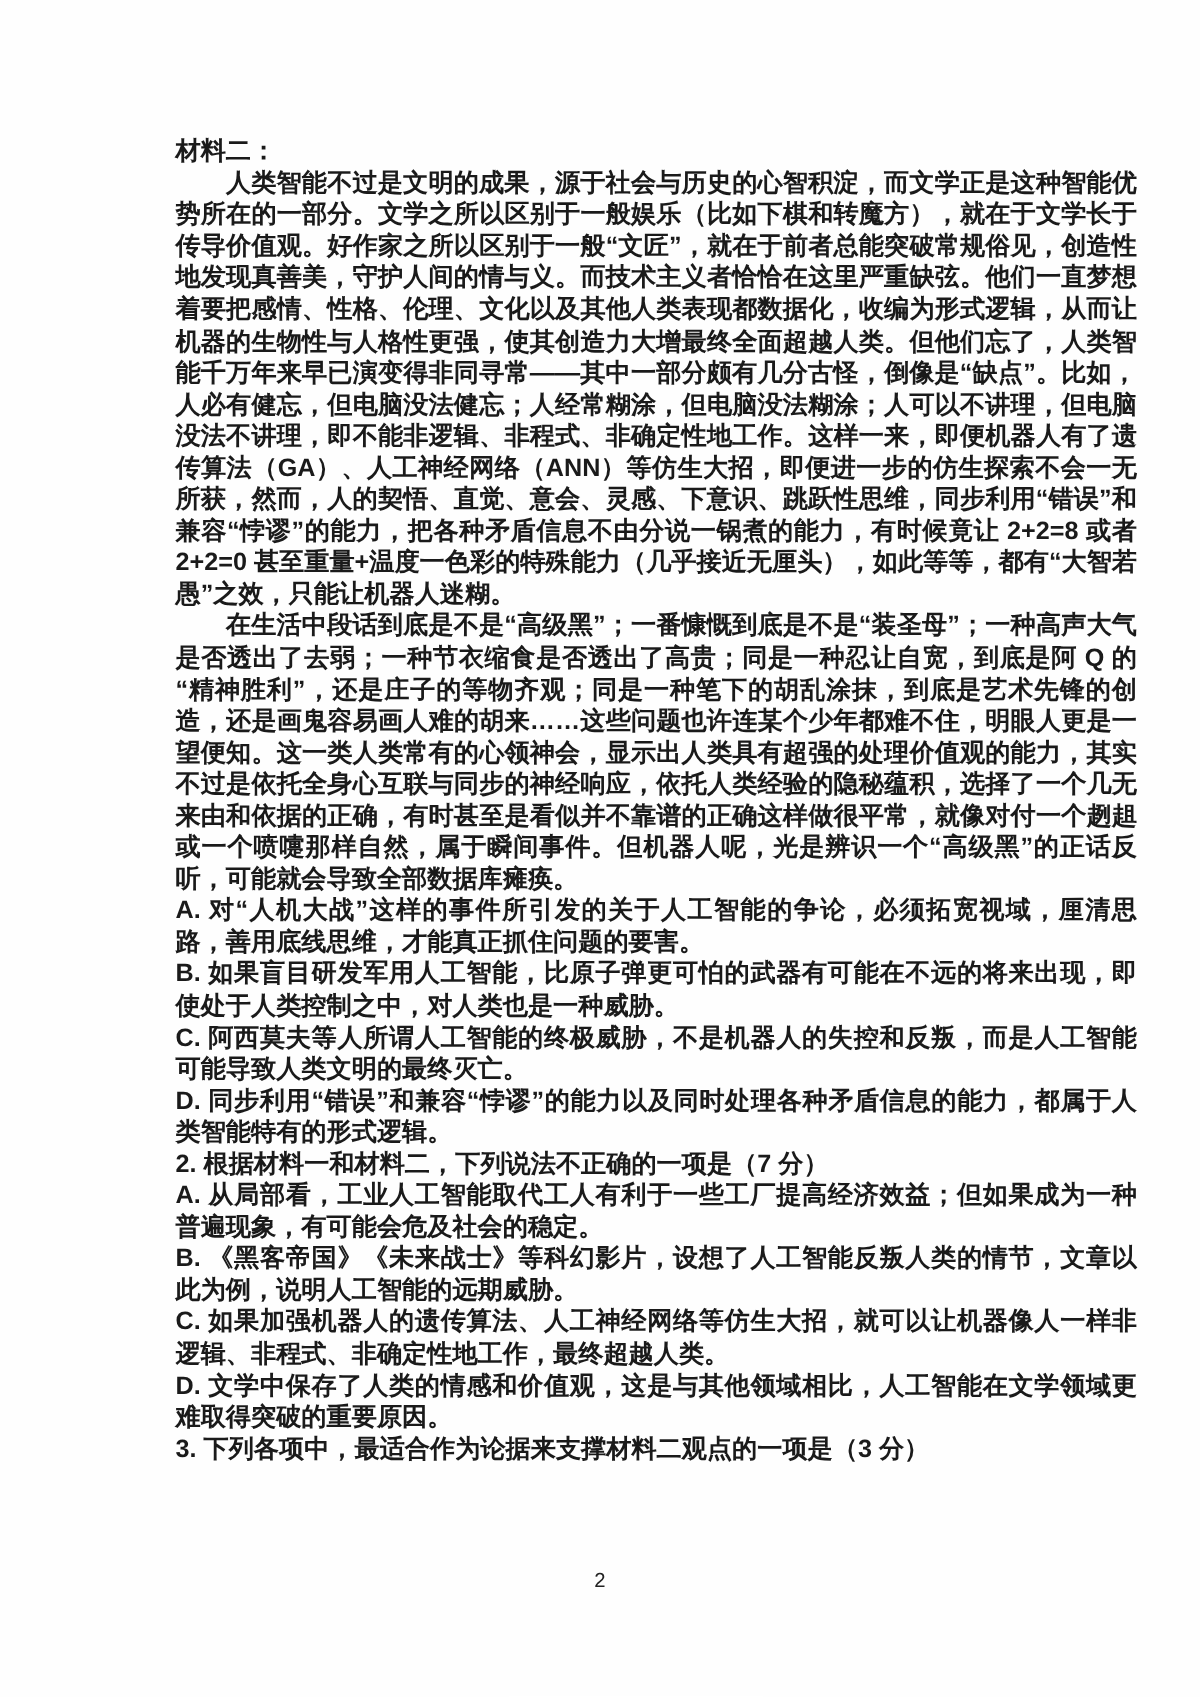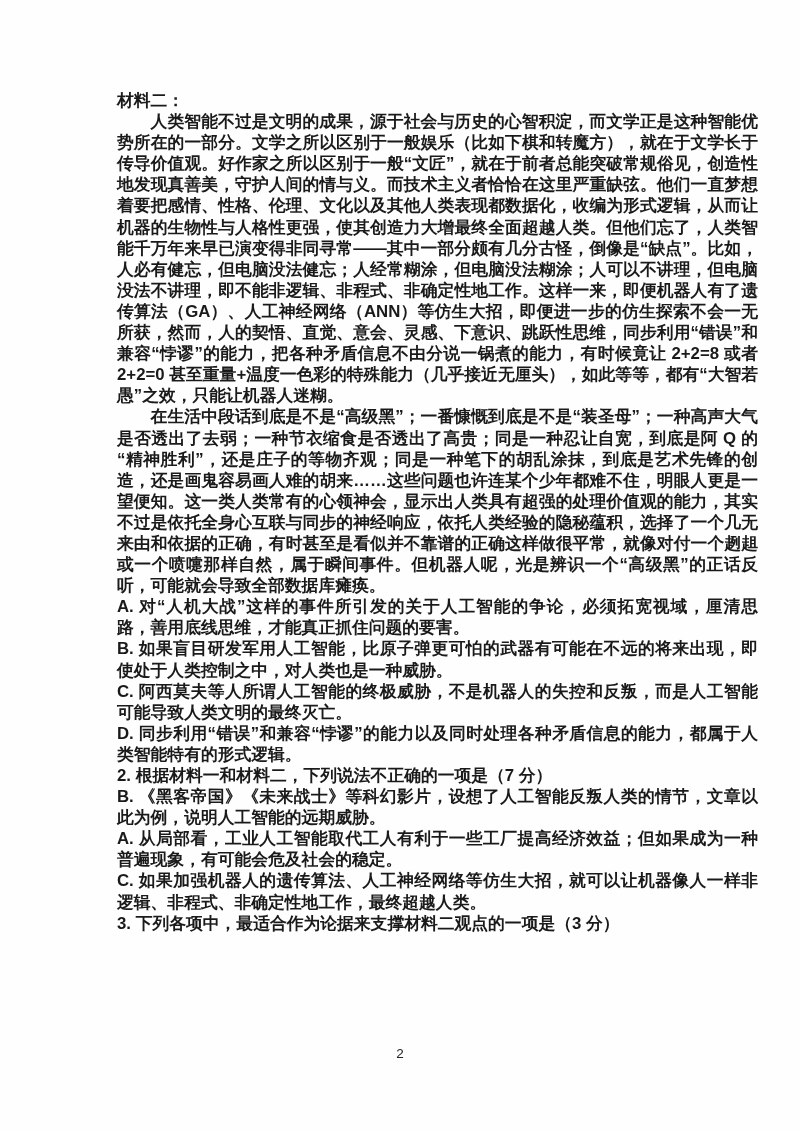--- a/index.html
+++ b/index.html
@@ -62,22 +62,23 @@
 
     <p class="para">在生活中段话到底是不是“高级黑”；一番慷慨到底是不是“装圣母”；一种高声大气是否透出了去弱；一种节衣缩食是否透出了高贵；同是一种忍让自宽，到底是阿 Q 的“精神胜利”，还是庄子的等物齐观；同是一种笔下的胡乱涂抹，到底是艺术先锋的创造，还是画鬼容易画人难的胡来……这些问题也许连某个少年都难不住，明眼人更是一望便知。这一类人类常有的心领神会，显示出人类具有超强的处理价值观的能力，其实不过是依托全身心互联与同步的神经响应，依托人类经验的隐秘蕴积，选择了一个几无来由和依据的正确，有时甚至是看似并不靠谱的正确这样做很平常，就像对付一个趔趄或一个喷嚏那样自然，属于瞬间事件。但机器人呢，光是辨识一个“高级黑”的正话反听，可能就会导致全部数据库瘫痪。</p>
 
 
     <p class="option">A. 对“人机大战”这样的事件所引发的关于人工智能的争论，必须拓宽视域，厘清思路，善用底线思维，才能真正抓住问题的要害。</p>
     <p class="option">B. 如果盲目研发军用人工智能，比原子弹更可怕的武器有可能在不远的将来出现，即使处于人类控制之中，对人类也是一种威胁。</p>
     <p class="option">C. 阿西莫夫等人所谓人工智能的终极威胁，不是机器人的失控和反叛，而是人工智能可能导致人类文明的最终灭亡。</p>
     <p class="option">D. 同步利用“错误”和兼容“悖谬”的能力以及同时处理各种矛盾信息的能力，都属于人类智能特有的形式逻辑。</p>
 
     <p class="question-stem">2. 根据材料一和材料二，下列说法不正确的一项是（7 分）</p>
+    <p class="option">A. 从局部看，工业人工智能取代工人有利于一些工厂提高经济效益；但如果成为一种普遍现象，有可能会危及社会的稳定。</p>
     <p class="option">B. 《黑客帝国》《未来战士》等科幻影片，设想了人工智能反叛人类的情节，文章以此为例，说明人工智能的远期威胁。</p>
-    <p class="option">A. 从局部看，工业人工智能取代工人有利于一些工厂提高经济效益；但如果成为一种普遍现象，有可能会危及社会的稳定。</p>
     <p class="option">C. 如果加强机器人的遗传算法、人工神经网络等仿生大招，就可以让机器像人一样非逻辑、非程式、非确定性地工作，最终超越人类。</p>
+    <p class="option">D. 文学中保存了人类的情感和价值观，这是与其他领域相比，人工智能在文学领域更难取得突破的重要原因。</p>
 
     <p class="question-stem">3. 下列各项中，最适合作为论据来支撑材料二观点的一项是（3 分）</p>
 
   </div>
 
   <div class="page-number">2</div>
 </div>
 
 </body></html>

